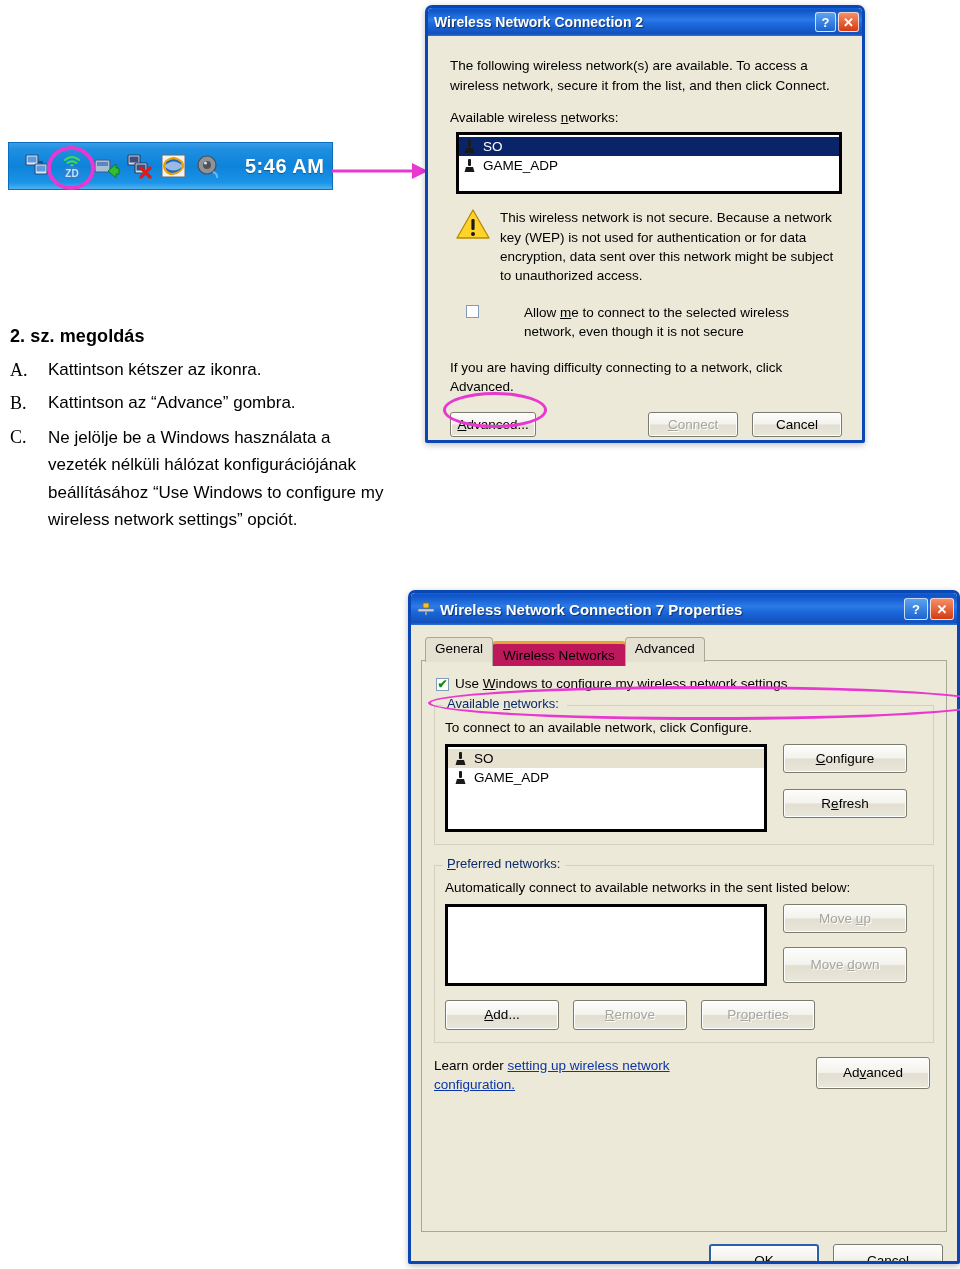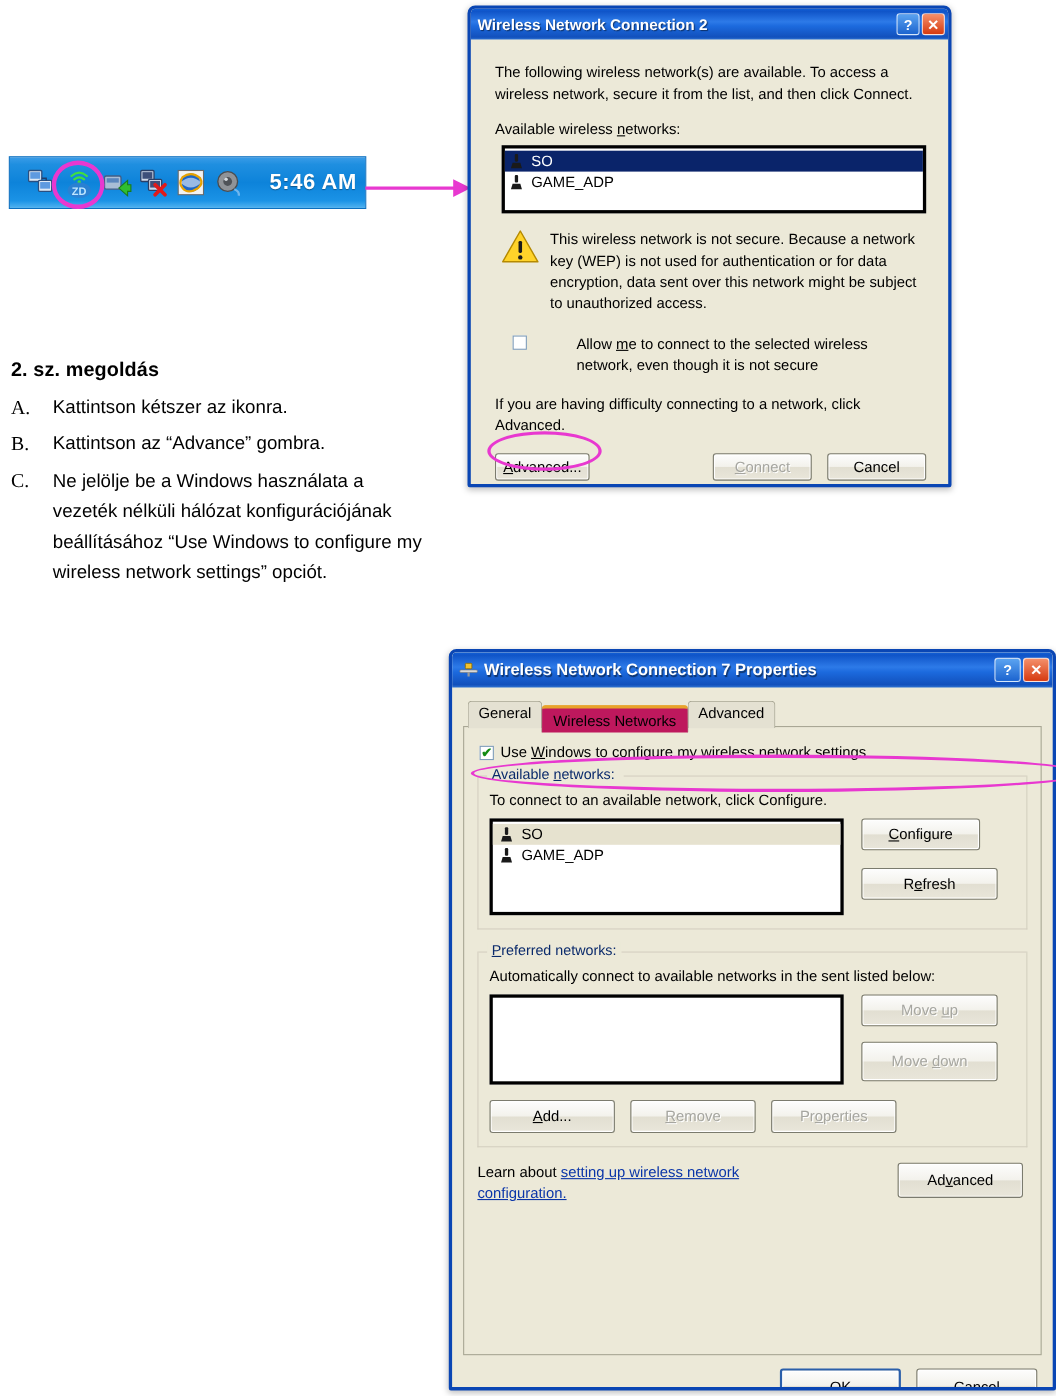--- a/index.html
+++ b/index.html
@@ -359,21 +359,21 @@
               </div>
               <div class="list-item" style="padding:2px 6px;">
                 <svg class="pc-icon" viewBox="0 0 13 15">
                   <rect x="5" y="1" width="3" height="7" rx="1" fill="#1a1a1a"></rect>
                   <path d="M3 9 L10 9 L11.5 14 L1.5 14 Z" fill="#1a1a1a"></path>
                 </svg>
                 <span>GAME_ADP</span>
               </div>
             </div>
             <div style="margin-left:16px; display:flex; flex-direction:column; gap:16px;">
-              <div class="xp-push" style="width:108px;height:29px;">
+              <div class="xp-push" style="width:124px;height:29px;">
                 <span><span class="u">C</span>onfigure</span>
               </div>
               <div class="xp-push" style="width:124px;height:29px;">
                 <span>R<span class="u">e</span>fresh</span>
               </div>
             </div>
           </div>
         </div>
 
         <div class="groupbox" style="padding:14px 10px 12px 10px;">
@@ -402,21 +402,21 @@
               <span><span class="u">R</span>emove</span>
             </div>
             <div class="xp-push disabled" style="width:114px;height:30px;">
               <span>Pr<span class="u">o</span>perties</span>
             </div>
           </div>
         </div>
 
         <div style="display:flex; align-items:flex-start; justify-content:space-between; margin-top:14px;">
           <div class="dlg-text" style="max-width:320px; line-height:1.4;">
-            <span>Learn about </span><span class="link">setting up wireless network configuration.</span>
+            <span>Learn order </span><span class="link">setting up wireless network configuration.</span>
           </div>
           <div class="xp-push" style="width:114px;height:32px;margin-right:4px;">
             <span>Ad<span class="u">v</span>anced</span>
           </div>
         </div>
       </div>
 
       <div style="display:flex; justify-content:flex-end; gap:14px; margin-top:12px; padding-right:4px;">
         <div class="xp-push default" style="width:110px;height:32px;">OK</div>
         <div class="xp-push" style="width:110px;height:32px;">Cancel</div>

